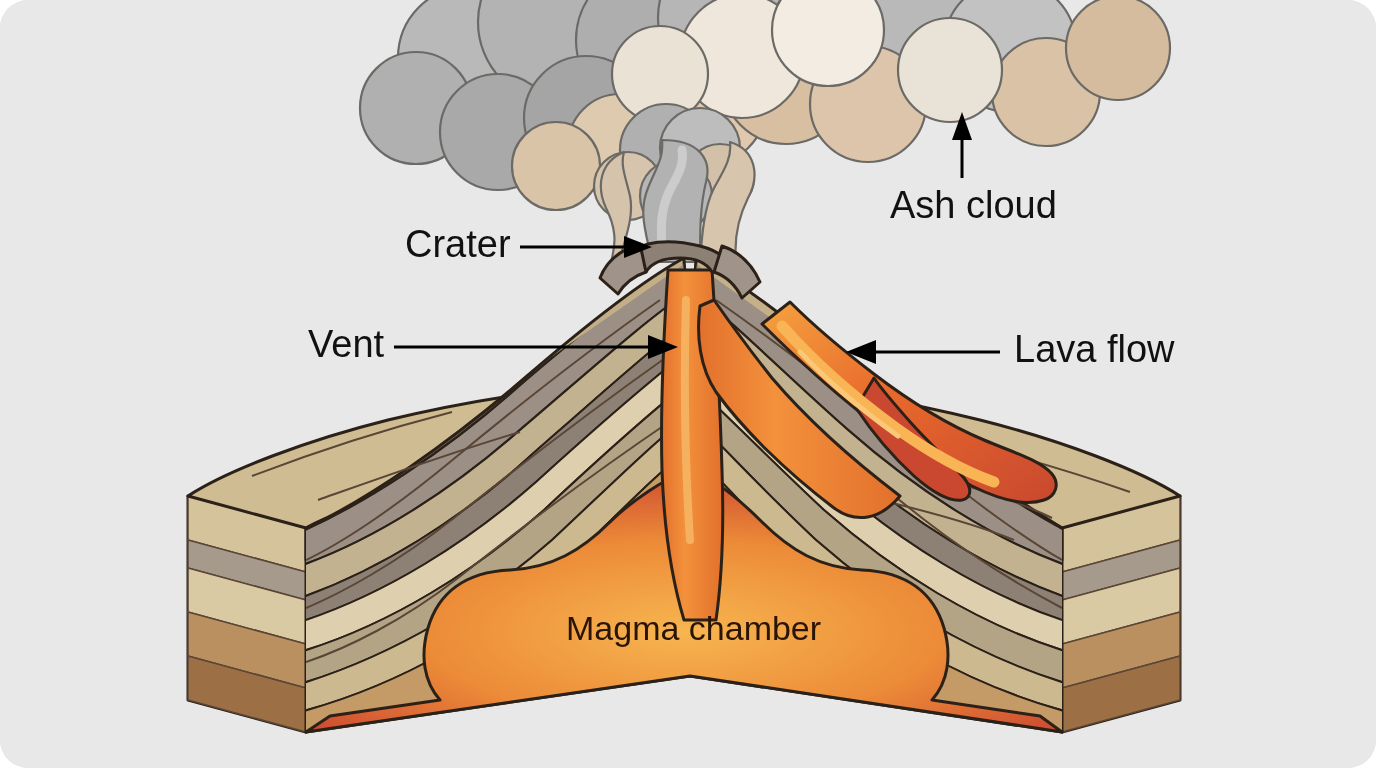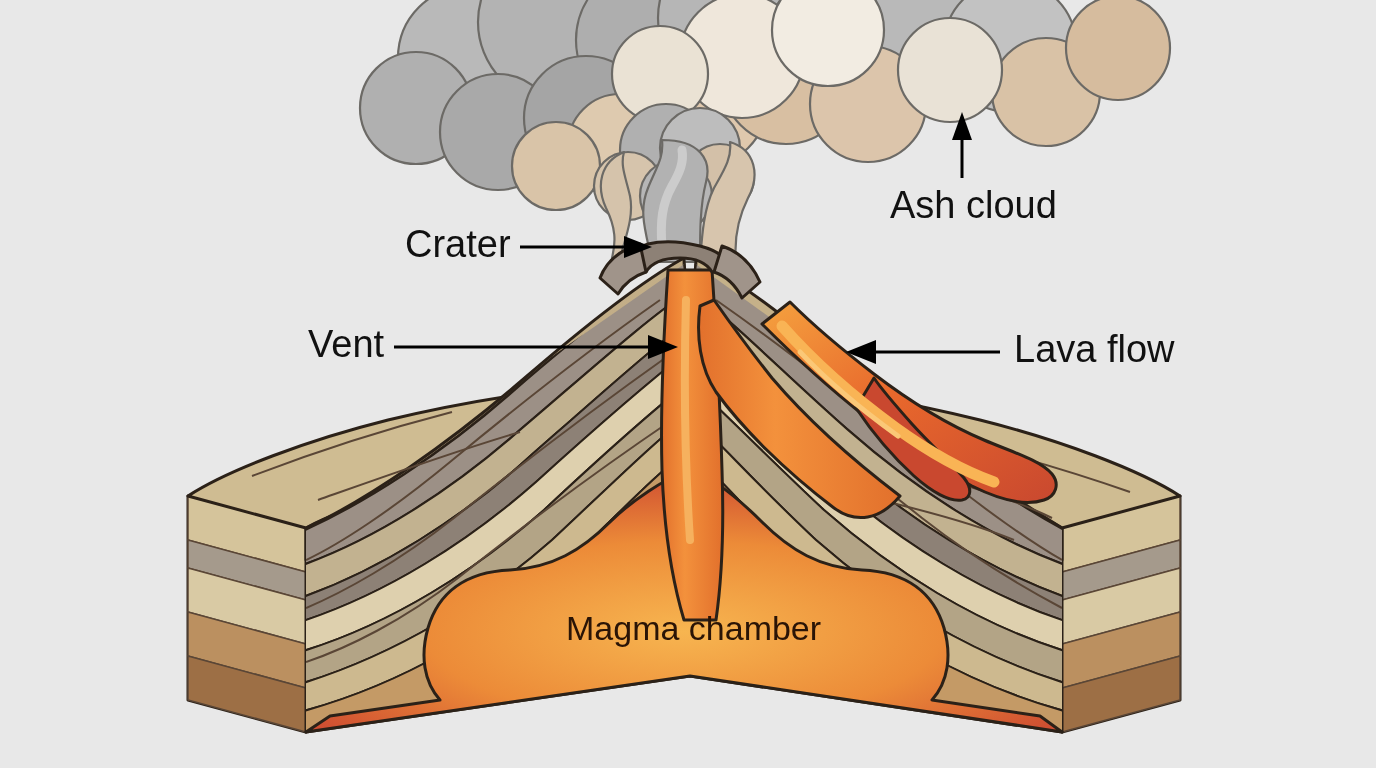--- a/index.html
+++ b/index.html
@@ -7,20 +7,21 @@
     padding: 0;
     background: #ffffff;
   }
   #stage {
     position: relative;
     width: 1376px;
     height: 768px;
     overflow: hidden;
     background: #e8e8e8;
     font-family: "Liberation Sans", sans-serif;
+    border-radius: 28px;
   }
   #diagram {
     position: absolute;
     inset: 0;
     width: 1376px;
     height: 768px;
     display: block;
   }
   .label-text {
     font-family: "Liberation Sans", sans-serif;

